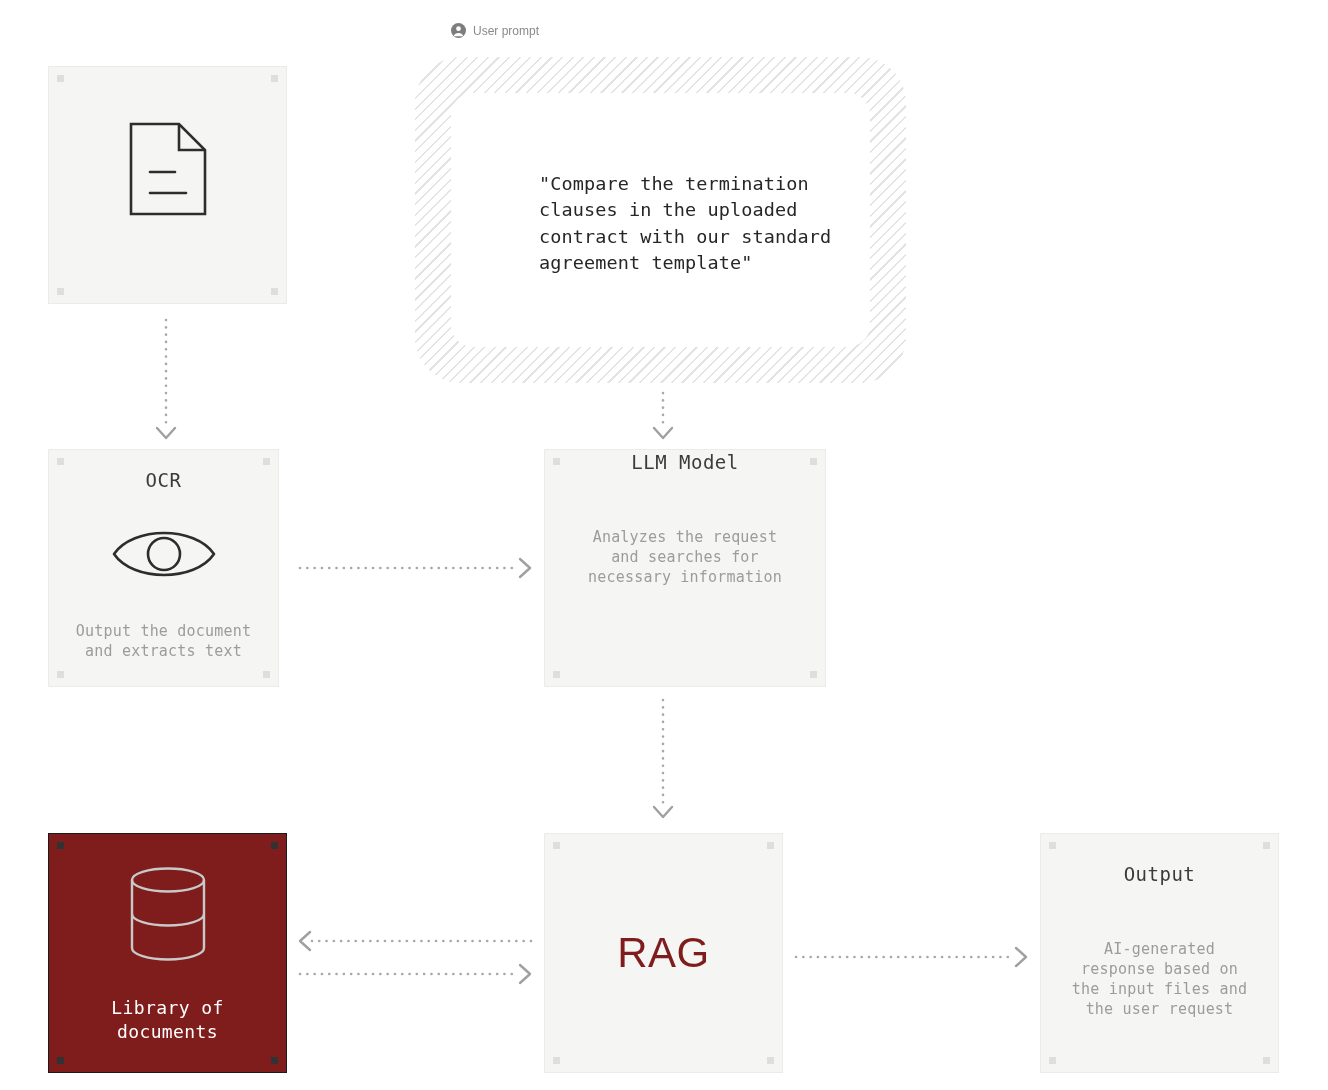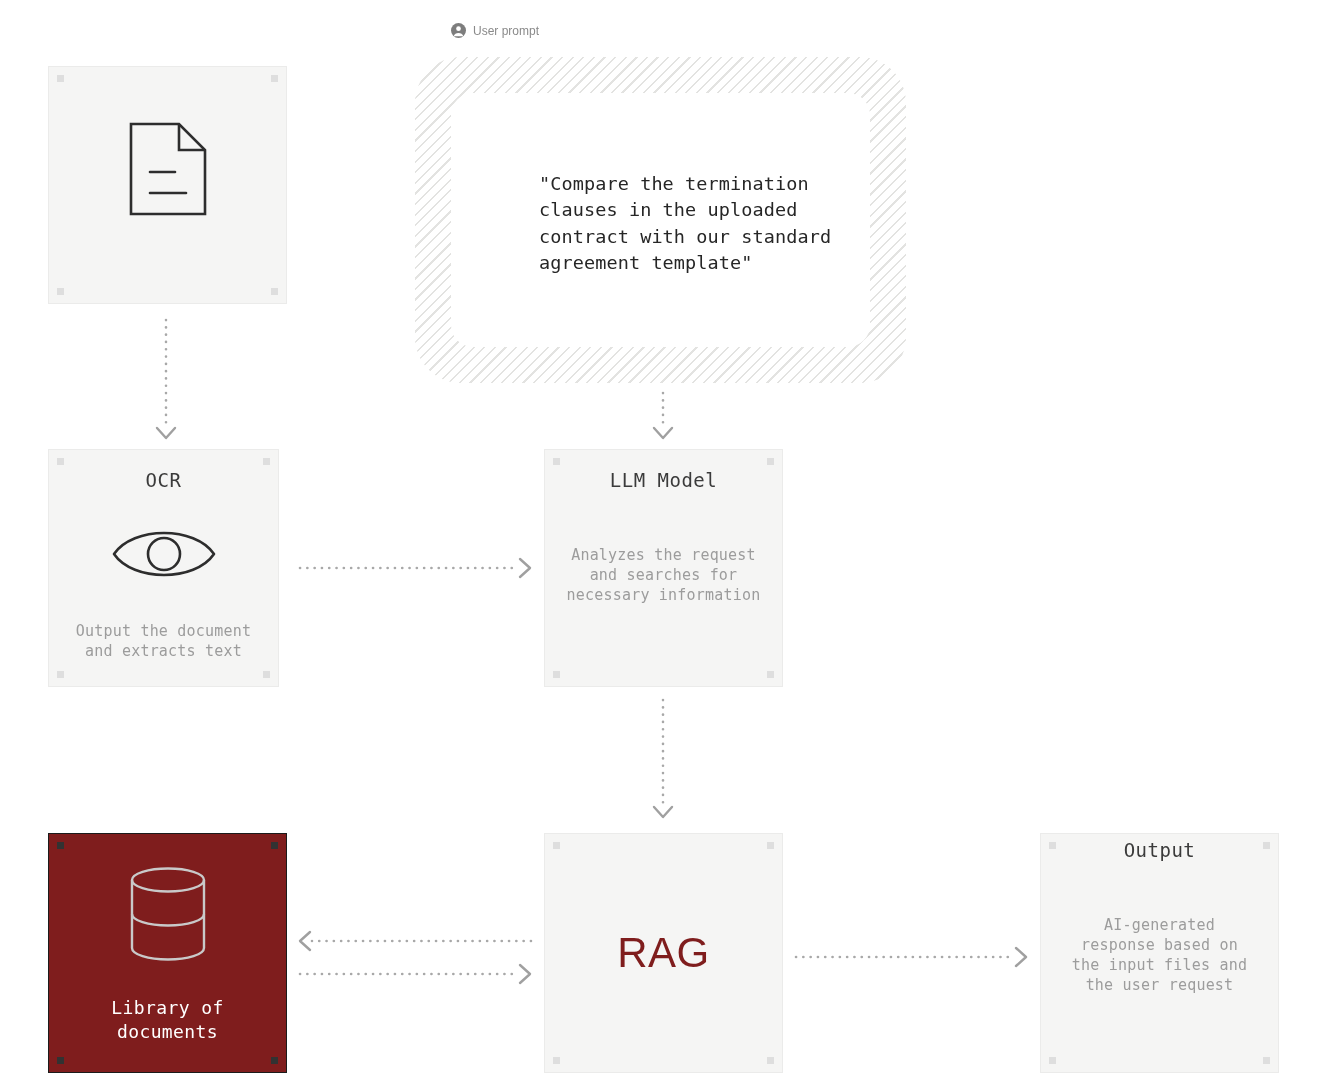--- a/index.html
+++ b/index.html
@@ -78,23 +78,22 @@
   #card-ocr {
     left: 48px; top: 449px; width: 231px; height: 238px;
     justify-content: flex-start;
     padding-top: 18px;
   }
   #card-ocr .icon-wrap { margin-top: 28px; }
   #card-ocr .card-desc { margin-top: 30px; }
 
   
   #card-llm {
-    left: 544px; top: 449px; width: 239px; height: 238px;
+    left: 544px; top: 449px; width: 282px; height: 238px;
     justify-content: flex-start;
-    padding-top: 18px;
   }
   #card-llm .card-desc { margin-top: 52px; }
 
   
   #card-library {
     left: 48px; top: 833px; width: 239px; height: 240px;
     background: #7f1d1d;
     border-color: #1b1b1b;
     justify-content: center;
   }
@@ -111,21 +110,21 @@
     font-family: "Liberation Sans", sans-serif;
     font-size: 42px;
     color: #7f1d1d;
     letter-spacing: 0.5px;
   }
 
   
   #card-output {
     left: 1040px; top: 833px; width: 239px; height: 240px;
     justify-content: flex-start;
-    padding-top: 4px;
+    padding-top: 28px;
   }
   #card-output .card-desc { margin-top: 52px; }
 
   
   #prompt-label {
     position: absolute;
     left: 451px; top: 23px;
     display: flex;
     align-items: center;
     gap: 7px;

